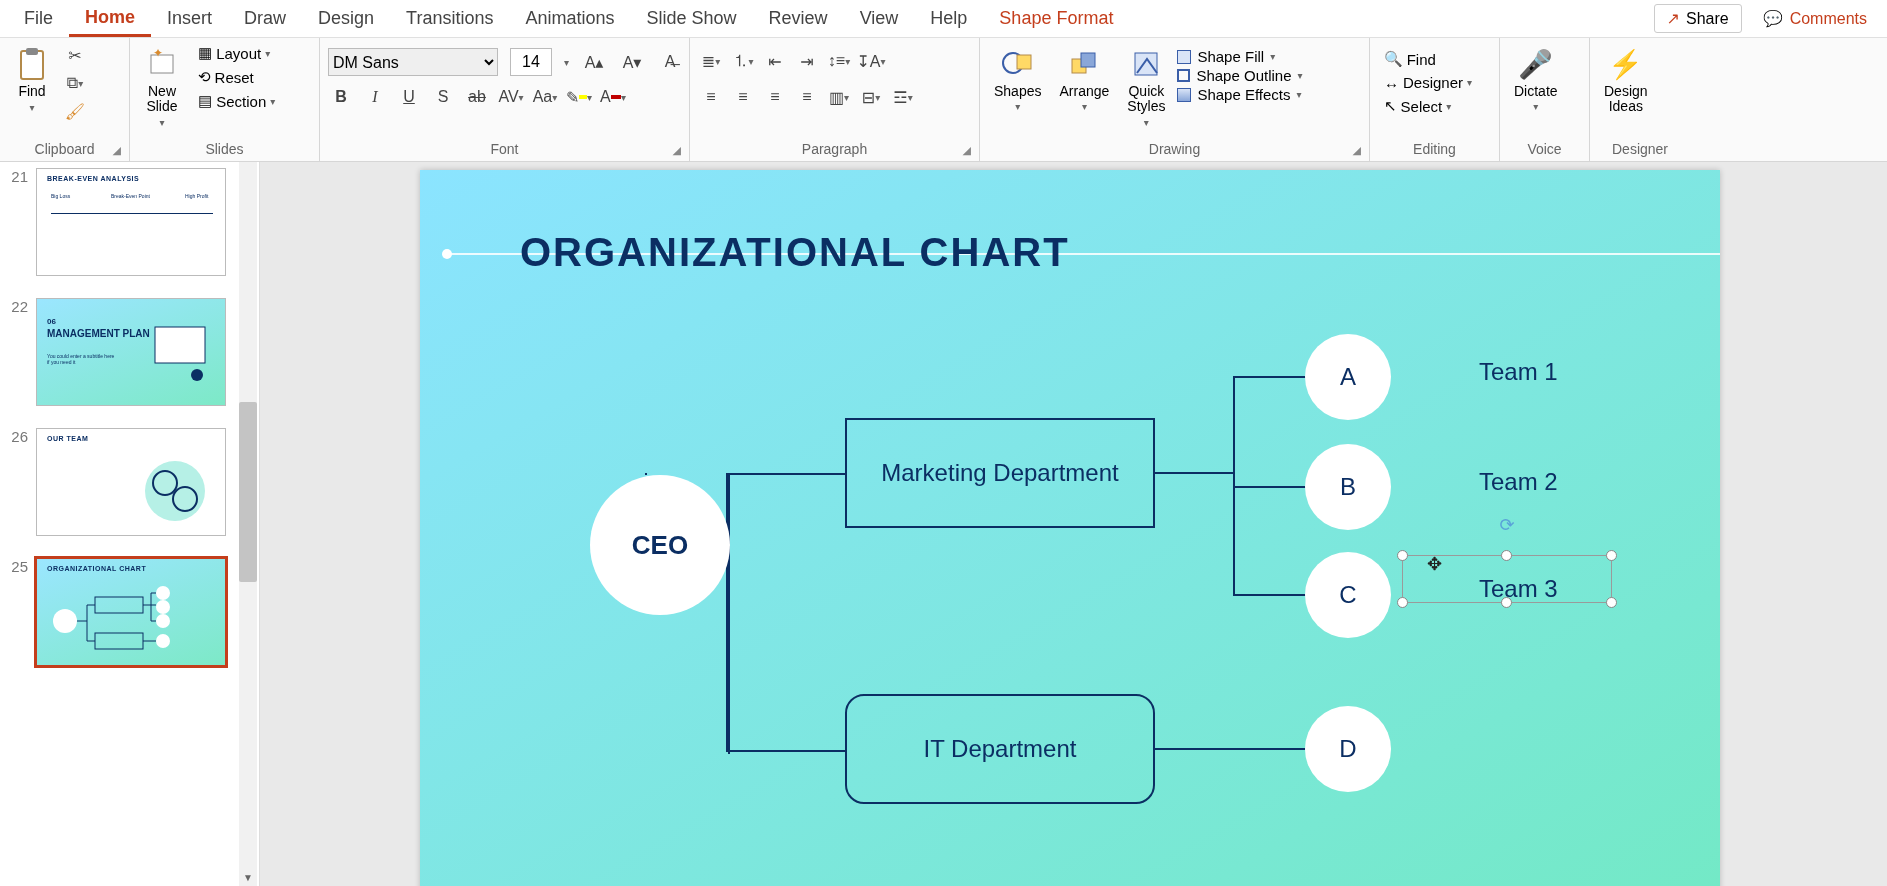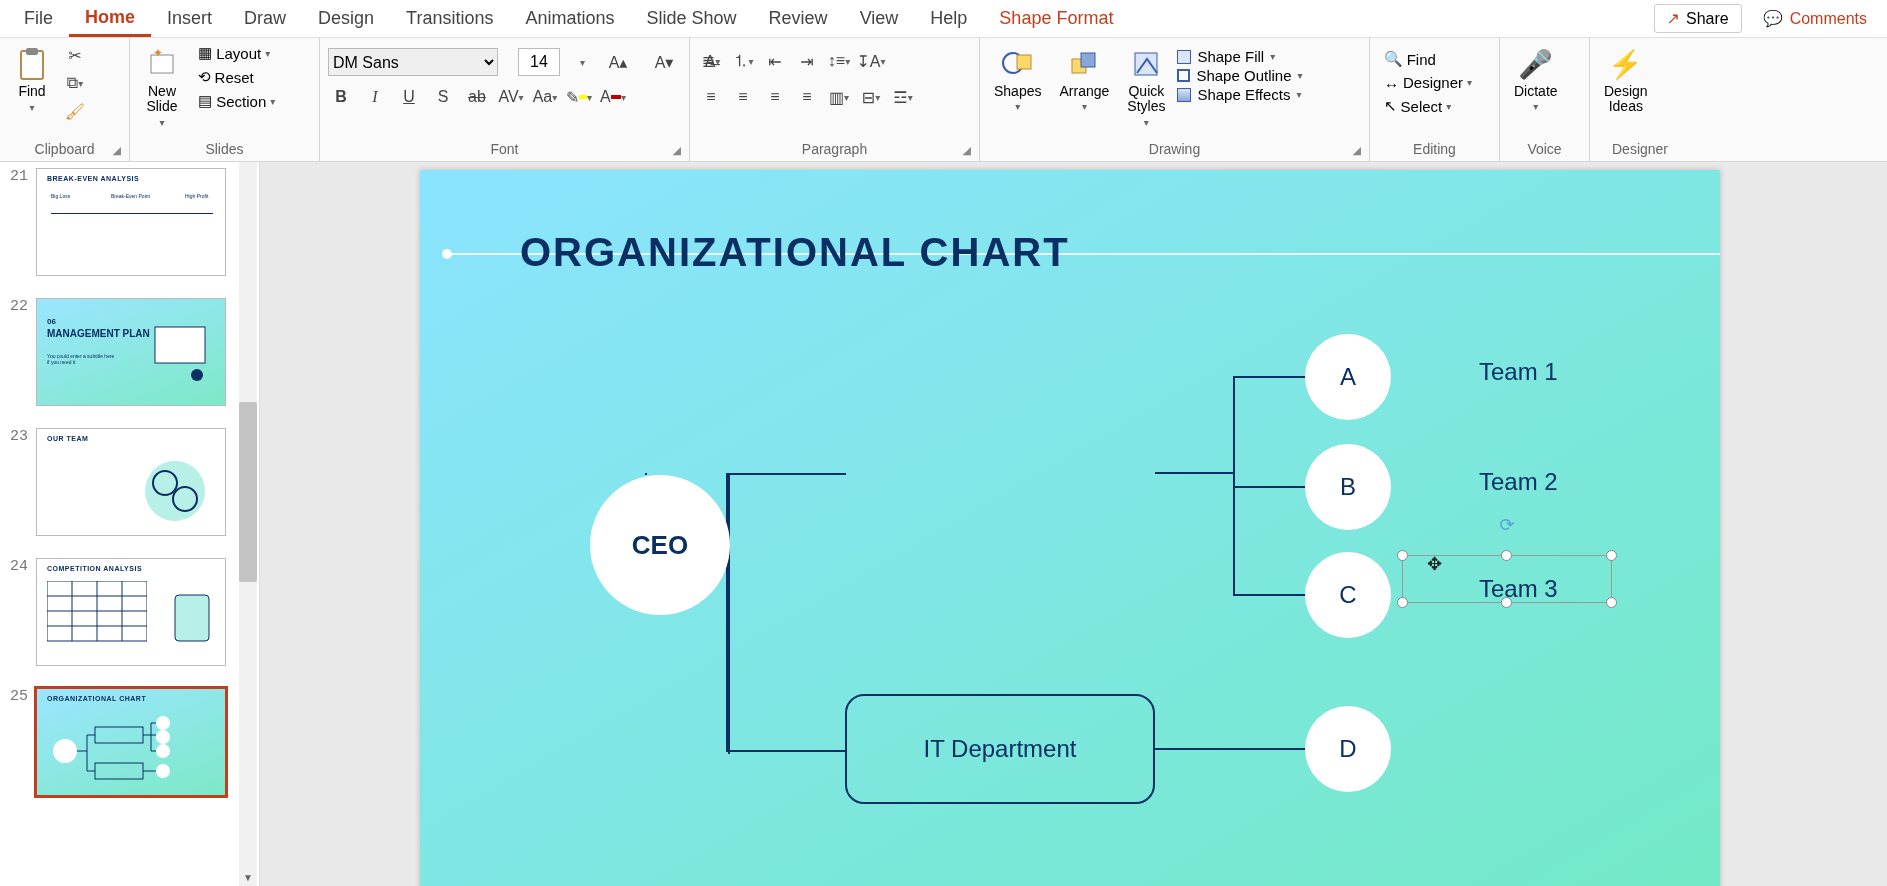--- a/index.html
+++ b/index.html
@@ -19,40 +19,40 @@
   .ribbon { display: flex; height: 124px; background: #fafafa; border-bottom: 1px solid #d6d6d6; }
   .group { border-right: 1px solid #d6d6d6; padding: 4px 8px 2px 8px; display: flex; flex-direction: column; }
   .group-body { flex: 1; display: flex; align-items: flex-start; gap: 6px; }
   .group-label { text-align: center; font-size: 14px; color: #666; padding: 2px 0; position: relative; }
   .group-label .launcher { position: absolute; right: 0; bottom: 2px; font-size: 11px; color: #888; cursor: pointer; }
   .big-btn { display: flex; flex-direction: column; align-items: center; justify-content: center; padding: 4px 6px; cursor: pointer; gap: 2px; }
   .big-btn .icon { width: 36px; height: 36px; display: flex; align-items: center; justify-content: center; }
   .big-btn .lbl { font-size: 14px; text-align: center; line-height: 1.1; }
   .small-btn { padding: 2px 6px; font-size: 15px; display: flex; align-items: center; gap: 4px; cursor: pointer; }
   .stack { display: flex; flex-direction: column; gap: 2px; }
-  .row { display: flex; align-items: center; gap: 20px; }
+  .row { display: flex; align-items: center; gap: 12px; }
   .dd { font-size: 10px; color: #666; }
   select.font-name { width: 170px; height: 28px; font-size: 16px; border: 1px solid #bbb; }
   input.font-size { width: 42px; height: 28px; font-size: 16px; border: 1px solid #bbb; text-align: center; }
   .icon-btn { width: 26px; height: 26px; display: flex; align-items: center; justify-content: center; cursor: pointer; font-size: 16px; color: #444; }
   .swatch { width: 18px; height: 4px; display: inline-block; }
   .shape-row { display: flex; flex-direction: column; gap: 2px; }
   .shape-row .line { display: flex; align-items: center; gap: 6px; font-size: 15px; cursor: pointer; }
   .sq { width: 14px; height: 14px; border: 1px solid #3a5ea8; background: #d9e4f7; }
   .sq.out { background: transparent; border: 2px solid #3a5ea8; width: 13px; height: 13px; }
   .sq.fx { background: linear-gradient(#d9e4f7,#8aa7d9); }
 
   
   .workspace { display: flex; height: calc(886px - 38px - 124px); }
   .thumbs { width: 260px; border-right: 1px solid #ddd; background: #fff; overflow: hidden; padding: 6px 0 0 4px; position: relative; }
   .scroll-track { position: absolute; right: 2px; top: 0; bottom: 0; width: 18px; background: #f1f1f1; }
   .scroll-thumb { position: absolute; right: 2px; width: 18px; background: #c4c4c4; border-radius: 2px; }
   .scroll-arrow { position: absolute; right: 2px; width: 18px; height: 18px; display:flex; align-items:center; justify-content:center; font-size:10px; color:#666; background:#f1f1f1; cursor:pointer; }
   .thumb-row { display: flex; align-items: flex-start; gap: 8px; margin-bottom: 22px; }
-  .thumb-num { width: 24px; text-align: right; font-size: 15px; color: #777; font-family: Liberation Mono, monospace; }
+  .thumb-num { width: 24px; text-align: right; font-size: 15px; color: #777; }
   .thumb { width: 190px; height: 108px; border: 1px solid #bbb; background: #fff; position: relative; overflow: hidden; }
   .thumb.selected { outline: 3px solid #c43e1c; outline-offset: -1px; }
   .thumb-grad { background: linear-gradient(160deg, #9be6ff 0%, #7de9c7 100%); }
 
   .canvas-area { flex: 1; background: #e9e9e9; position: relative; overflow: hidden; }
   .slide { position: absolute; left: 160px; top: 8px; width: 1300px; height: 730px; background: linear-gradient(150deg, #8be4ff 0%, #73e9c6 100%); box-shadow: 0 0 6px rgba(0,0,0,.2); }
 
   
   .title-line { position:absolute; left:23px; top:83px; right:0; height:2px; background:#fff; opacity:.85; }
   .title-dot { position:absolute; left:22px; top:79px; width:10px; height:10px; border-radius:50%; background:#fff; }
@@ -346,45 +346,27 @@
         <div style="position:absolute;left:10px;top:18px;font-size:8px;font-weight:800;color:#0b2e63">06</div>
         <div style="position:absolute;left:10px;top:30px;font-size:10px;font-weight:700;color:#0b2e63;line-height:1">MANAGEMENT PLAN</div>
         <div style="position:absolute;left:10px;top:54px;font-size:5px;color:#0b2e63;width:70px">You could enter a subtitle here if you need it</div>
         <svg style="position:absolute;right:8px;top:20px" width="70" height="70">
             <rect x="8" y="8" width="50" height="36" fill="#fff" stroke="#0b2e63"></rect>
             <circle cx="50" cy="56" r="6" fill="#0b2e63"></circle>
           </svg>
       </div>
     </div>
     <div class="thumb-row">
-      <div class="thumb-num">23</div>
+      <div class="thumb-num">26</div>
       <div class="thumb">
         <div class="mini-title">OUR TEAM</div>
         <svg style="position:absolute;right:12px;top:24px" width="76" height="76">
             <circle cx="38" cy="38" r="30" fill="#b6f0e6"></circle>
             <circle cx="28" cy="30" r="12" fill="none" stroke="#0b2e63" stroke-width="2"></circle>
             <circle cx="48" cy="46" r="12" fill="none" stroke="#0b2e63" stroke-width="2"></circle>
-          </svg>
-      </div>
-    </div>
-    <div class="thumb-row">
-      <div class="thumb-num">24</div>
-      <div class="thumb">
-        <div class="mini-title">COMPETITION ANALYSIS</div>
-        <svg style="position:absolute;left:10px;top:22px" width="100" height="70">
-            <rect x="0" y="0" width="100" height="60" fill="none" stroke="#0b2e63"></rect>
-            <line x1="0" y1="15" x2="100" y2="15" stroke="#0b2e63"></line>
-            <line x1="0" y1="30" x2="100" y2="30" stroke="#0b2e63"></line>
-            <line x1="0" y1="45" x2="100" y2="45" stroke="#0b2e63"></line>
-            <line x1="25" y1="0" x2="25" y2="60" stroke="#0b2e63"></line>
-            <line x1="50" y1="0" x2="50" y2="60" stroke="#0b2e63"></line>
-            <line x1="75" y1="0" x2="75" y2="60" stroke="#0b2e63"></line>
-          </svg>
-        <svg style="position:absolute;right:4px;top:30px" width="60" height="70">
-            <rect x="14" y="6" width="34" height="46" rx="4" fill="#b6f0e6" stroke="#0b2e63"></rect>
           </svg>
       </div>
     </div>
     <div class="thumb-row">
       <div class="thumb-num">25</div>
       <div class="thumb thumb-grad selected">
         <div class="mini-title">ORGANIZATIONAL CHART</div>
         <svg style="position:absolute;left:6px;top:18px" width="178" height="86">
           <circle cx="22" cy="44" r="12" fill="#fff"></circle>
           <rect x="52" y="20" width="48" height="16" fill="none" stroke="#0b2e63"></rect>
@@ -431,20 +413,21 @@
 
       <div class="conn" style="left:735px;top:302px;width:80px;height:2px"></div>
       <div class="conn" style="left:813px;top:206px;width:2px;height:220px"></div>
       <div class="conn" style="left:813px;top:206px;width:74px;height:2px"></div>
       <div class="conn" style="left:813px;top:316px;width:74px;height:2px"></div>
       <div class="conn" style="left:813px;top:424px;width:74px;height:2px"></div>
 
       <div class="conn" style="left:735px;top:578px;width:152px;height:2px"></div>
 
       <div class="ceo">CEO</div>
+      <div class="dept mkt">Marketing Department</div>
       <div class="dept it">IT Department</div>
       <div class="node a">A</div>
       <div class="node b">B</div>
       <div class="node c">C</div>
       <div class="node d">D</div>
       <div class="team t1">Team 1</div>
       <div class="team t2">Team 2</div>
 
       <div class="selbox">
         <div class="rot">⟳</div>

